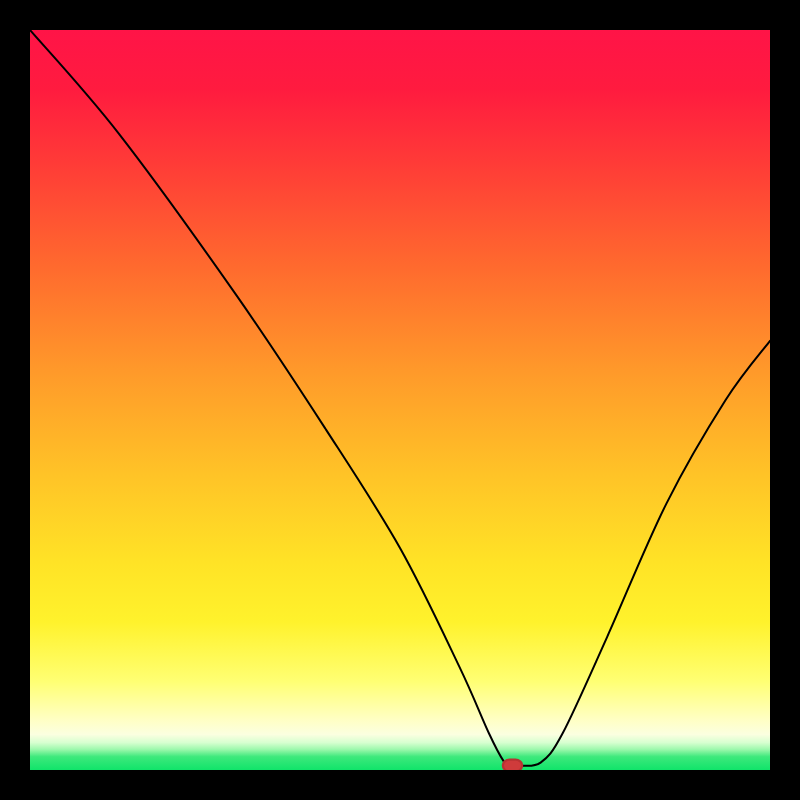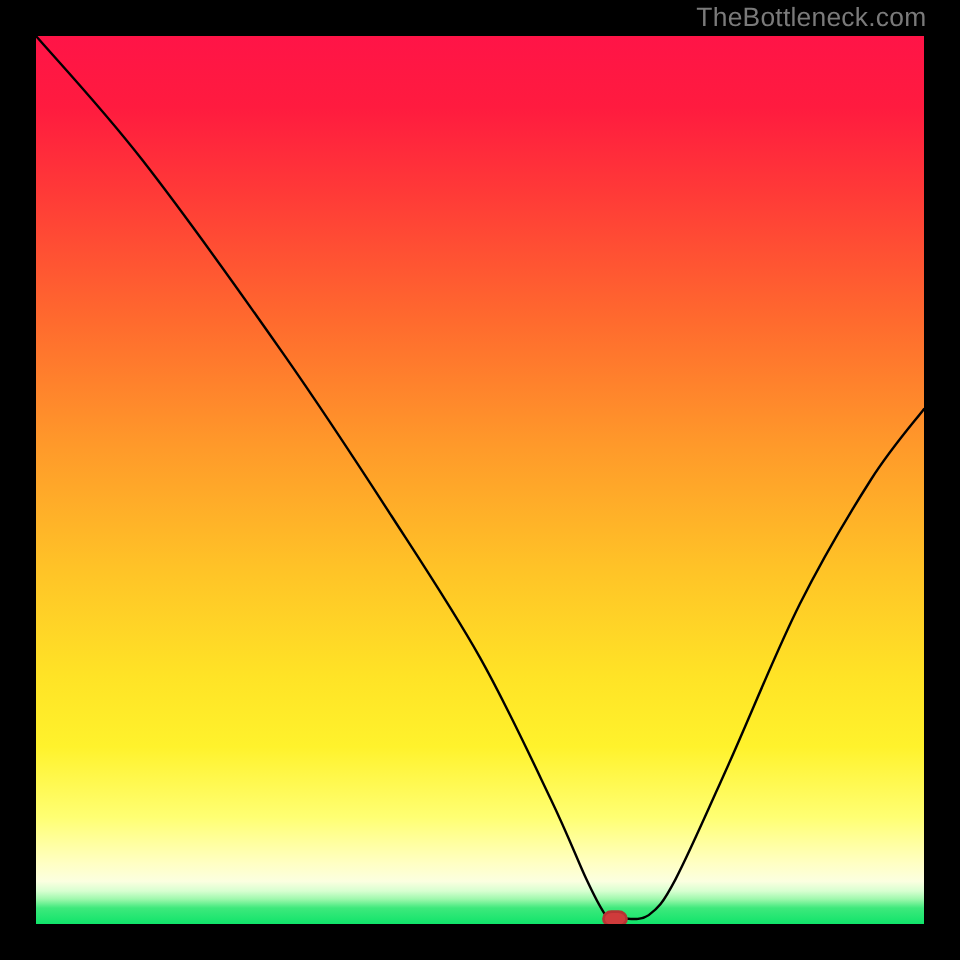--- a/index.html
+++ b/index.html
@@ -67,21 +67,20 @@
     fill: #cf3b3b;
     stroke: #b73333;
     stroke-width: 0.3;
   }
 </style>
 </head>
 <body>
 
 <div class="frame">
 
-  <div class="watermark">TheBottleneck.com</div>
 
   <div class="plot">
     <div class="gradient"></div>
 
     <svg class="curve" viewBox="0 0 100 100" preserveAspectRatio="none">
       <path fill="none" stroke="#000" stroke-width="0.32" stroke-linejoin="round" stroke-linecap="round" vector-effect="non-scaling-stroke" style="stroke-width:2px" d="M 0 0 C 2.00 2.33, 7.33 8.00, 12.00 14.00 C 16.67 20.00, 23.33 29.33, 28.00 36.00 C 32.67 42.67, 36.33 48.33, 40.00 54.00 C 43.67 59.67, 47.00 64.67, 50.00 70.00 C 53.00 75.33, 56.00 81.83, 58.00 86.00 C 60.00 90.17, 61.00 92.87, 62.00 95.00 C 63.00 97.13, 63.50 98.07, 64.00 98.80 C 64.50 99.53, 64.67 99.30, 65.00 99.40 C 65.33 99.50, 65.33 99.47, 66.00 99.40 C 66.67 99.33, 68.00 99.73, 69.00 99.00 C 70.00 98.27, 70.50 97.83, 72.00 95.00 C 73.50 92.17, 75.67 87.17, 78.00 82.00 C 80.33 76.83, 83.33 69.33, 86.00 64.00 C 88.67 58.67, 91.67 53.67, 94.00 50.00 C 96.33 46.33, 99.00 43.33, 100.00 42.00"></path>
       <rect class="bar" x="63.90" y="98.60" width="2.6" height="1.6" rx="0.9" ry="0.9"></rect>
     </svg>
   </div>
 

